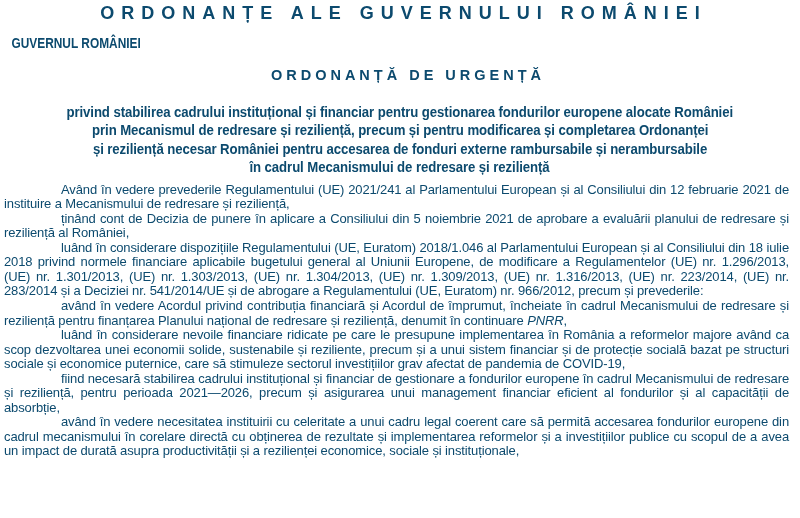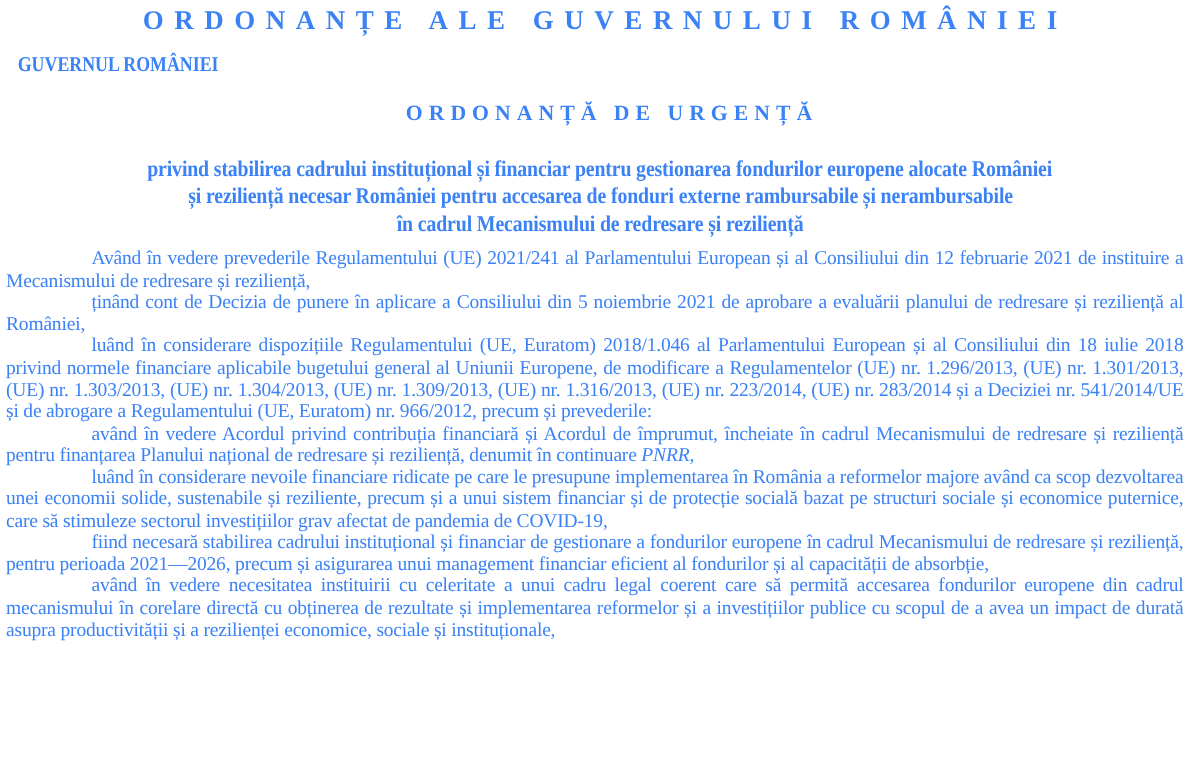--- a/index.html
+++ b/index.html
@@ -6,22 +6,22 @@
   html, body {
     margin: 0;
     padding: 0;
     background: #ffffff;
   }
   .page {
     position: relative;
     width: 800px;
     height: 518px;
     background: #ffffff;
-    color: #3b82f6;
-    font-family: Liberation Serif, serif;
+    color: #0c4a6e;
+    font-family: Liberation Sans, sans-serif;
     overflow: hidden;
     -webkit-font-smoothing: antialiased;
   }
   
   .masthead {
     margin-top: 3px;
     text-align: center;
     font-weight: bold;
     font-size: 18px;
     line-height: 20px;
@@ -98,20 +98,23 @@
     <span>GUVERNUL ROMÂNIEI</span>
   </div>
 
   <div class="doctype">ORDONANȚĂ DE URGENȚĂ</div>
 
   <div class="subtitle">
     <div class="line">
       <span>privind stabilirea cadrului instituțional și financiar pentru gestionarea fondurilor europene alocate României</span>
     </div>
     <div class="line">
+      <span>prin Mecanismul de redresare și reziliență, precum și pentru modificarea și completarea Ordonanței</span>
+    </div>
+    <div class="line">
       <span>și reziliență necesar României pentru accesarea de fonduri externe rambursabile și nerambursabile</span>
     </div>
     <div class="line">
       <span>în cadrul Mecanismului de redresare și reziliență</span>
     </div>
   </div>
 
   <div class="preamble">
     <p>Având în vedere prevederile Regulamentului (UE) 2021/241 al Parlamentului European și al Consiliului din 12 februarie 2021 de instituire a Mecanismului de redresare și reziliență,</p>
     <p>ținând cont de Decizia de punere în aplicare a Consiliului din 5 noiembrie 2021 de aprobare a evaluării planului de redresare și reziliență al României,</p>

